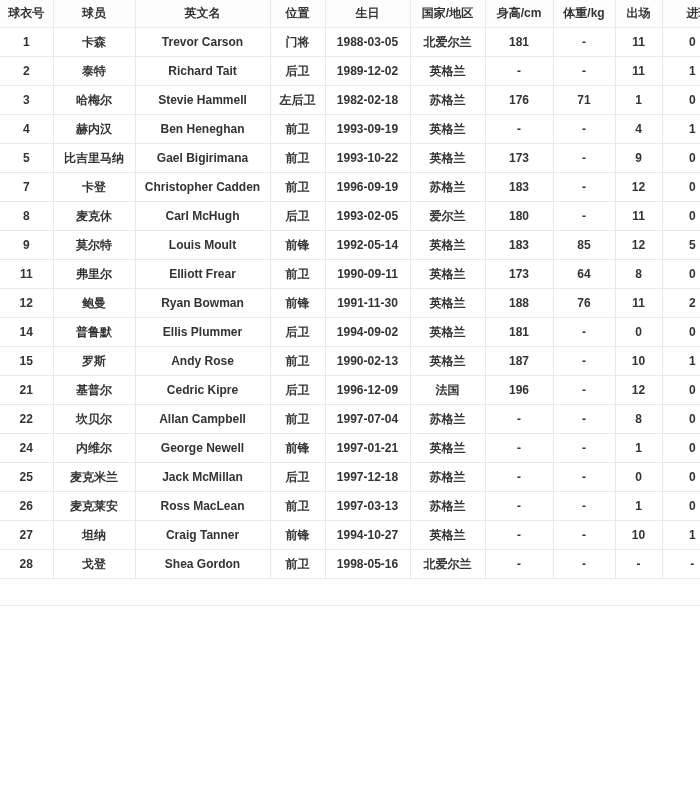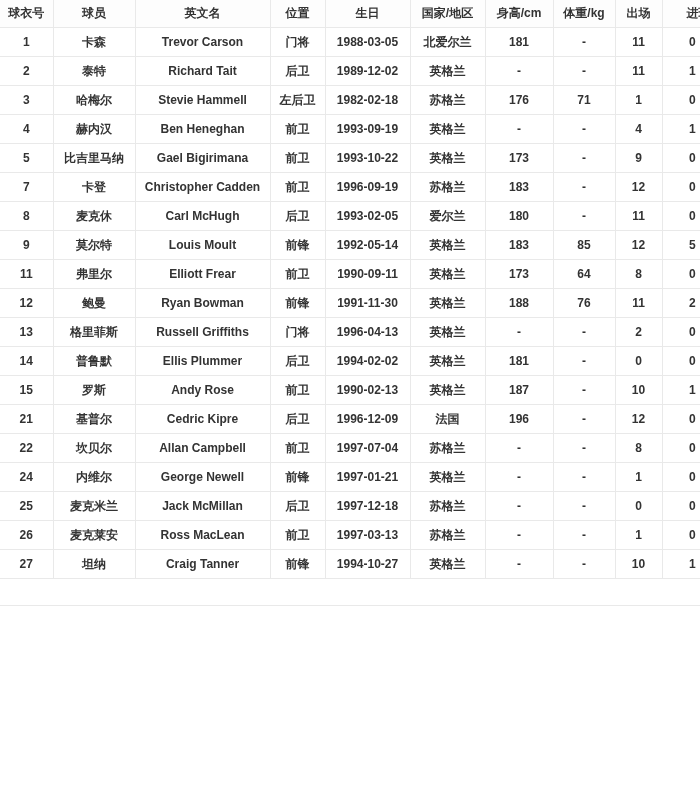--- a/index.html
+++ b/index.html
@@ -203,37 +203,25 @@
         <td>Ryan Bowman</td>
         <td>前锋</td>
         <td>1991-11-30</td>
         <td>英格兰</td>
         <td>188</td>
         <td>76</td>
         <td>11</td>
         <td>2</td>
       </tr>
       <tr>
-        <td>13</td>
-        <td>格里菲斯</td>
-        <td>Russell Griffiths</td>
-        <td>门将</td>
-        <td>1996-04-13</td>
-        <td>英格兰</td>
-        <td>-</td>
-        <td>-</td>
-        <td>2</td>
-        <td>0</td>
-      </tr>
-      <tr>
         <td>14</td>
         <td>普鲁默</td>
         <td>Ellis Plummer</td>
         <td>后卫</td>
-        <td>1994-02-02</td>
+        <td>1994-09-02</td>
         <td>英格兰</td>
         <td>181</td>
         <td>-</td>
         <td>0</td>
         <td>0</td>
       </tr>
       <tr>
         <td>15</td>
         <td>罗斯</td>
         <td>Andy Rose</td>
@@ -309,17 +297,29 @@
         <td>27</td>
         <td>坦纳</td>
         <td>Craig Tanner</td>
         <td>前锋</td>
         <td>1994-10-27</td>
         <td>英格兰</td>
         <td>-</td>
         <td>-</td>
         <td>10</td>
         <td>1</td>
+      </tr>
+      <tr>
+        <td>28</td>
+        <td>戈登</td>
+        <td>Shea Gordon</td>
+        <td>前卫</td>
+        <td>1998-05-16</td>
+        <td>北爱尔兰</td>
+        <td>-</td>
+        <td>-</td>
+        <td>-</td>
+        <td>-</td>
       </tr>
     </tbody>
 </table>
 
 <div class="footer-strip"></div>
 
 </body></html>

